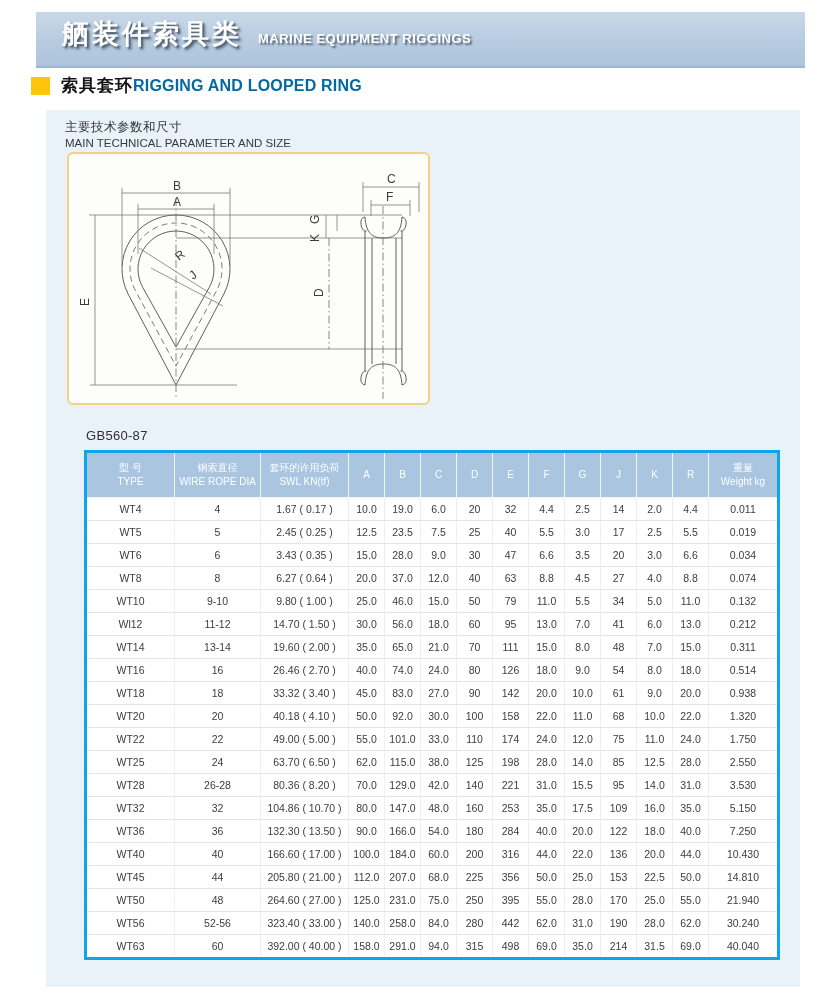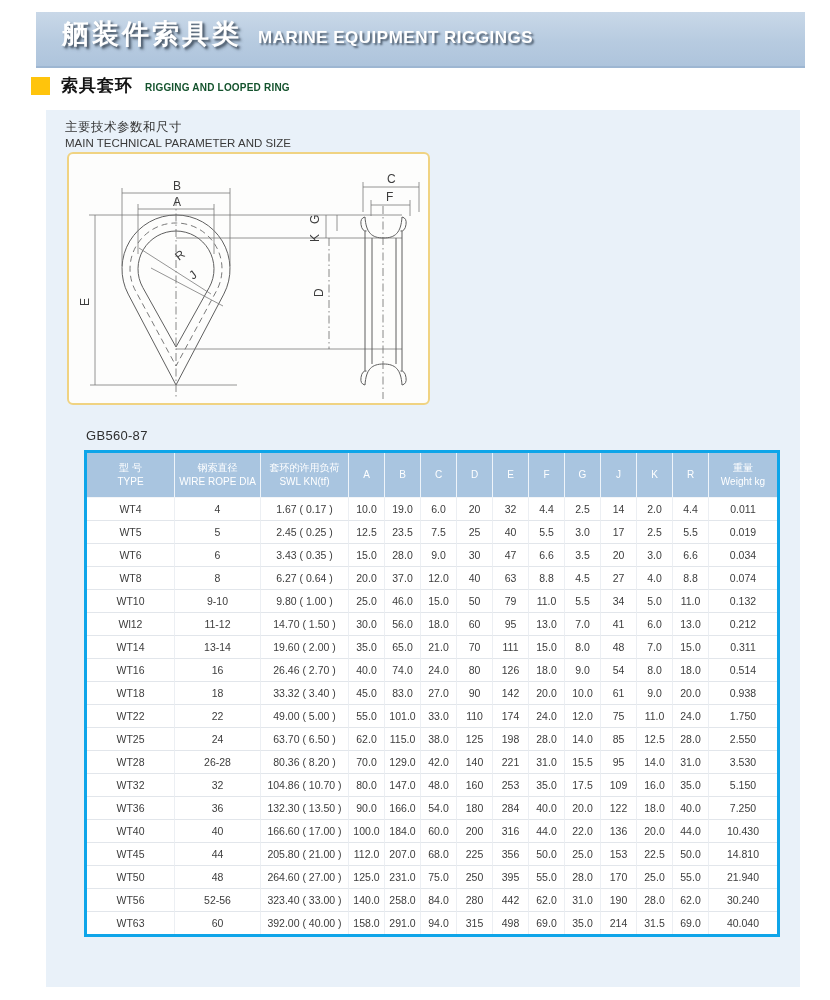--- a/index.html
+++ b/index.html
@@ -6,28 +6,28 @@
   .page{position:relative;width:830px;height:1000px;background:#ffffff;overflow:hidden;
         font-family:"Liberation Sans","DejaVu Sans",sans-serif;}
 
   
   .banner{position:absolute;left:36px;top:12px;width:769px;height:56px;
           background:linear-gradient(180deg,#c9d8e8 0%,#b7cbe0 55%,#aec4dc 100%);
           border-bottom:2px solid #9db6d2;
           display:flex;align-items:baseline;padding-left:26px;box-sizing:border-box;}
   .banner-zh{font-size:27px;font-weight:bold;color:#ffffff;letter-spacing:3px;line-height:44px;
              text-shadow:2px 2px 2px rgba(75,90,106,.95),3px 3px 3px rgba(75,90,106,.45);}
-  .banner-en{font-size:17px;font-weight:bold;color:#ffffff;margin-left:16px;letter-spacing:.5px;
+  .banner-en{font-size:13px;font-weight:bold;color:#ffffff;margin-left:16px;letter-spacing:.5px;
              text-shadow:2px 2px 2px rgba(75,90,106,.95);}
 
   
   .section{position:absolute;left:31px;top:74px;display:flex;align-items:baseline;}
   .section-marker{width:19px;height:18px;background:#ffc40c;align-self:center;margin-right:11px;}
   .section-zh{font-size:17px;font-weight:bold;color:#141414;letter-spacing:1px;}
-  .section-en{font-size:10px;font-weight:bold;color:#14532d;margin-left:12px;letter-spacing:.2px;}
+  .section-en{font-size:16px;font-weight:bold;color:#0369a1;letter-spacing:.2px;}
 
   
   .panel{position:absolute;left:46px;top:110px;width:754px;height:877px;background:#e9f1f9;}
   .subtitle-zh{position:absolute;left:19px;top:9px;font-size:12.5px;color:#333;letter-spacing:.5px;}
   .subtitle-en{position:absolute;left:19px;top:27px;font-size:11.5px;color:#3a3a3a;}
 
   
   .diagram-box{position:absolute;left:21px;top:42px;width:359px;height:249px;background:#fdfdfc;
                border:2px solid #f0d382;border-radius:6px;}
   .diagram-box svg{display:block;}
@@ -326,20 +326,36 @@
               <td>90</td>
               <td>142</td>
               <td>20.0</td>
               <td>10.0</td>
               <td>61</td>
               <td>9.0</td>
               <td>20.0</td>
               <td>0.938</td>
             </tr>
             <tr>
+              <td>WT20</td>
+              <td>20</td>
+              <td>40.18 ( 4.10 )</td>
+              <td>50.0</td>
+              <td>92.0</td>
+              <td>30.0</td>
+              <td>100</td>
+              <td>158</td>
+              <td>22.0</td>
+              <td>11.0</td>
+              <td>68</td>
+              <td>10.0</td>
+              <td>22.0</td>
+              <td>1.320</td>
+            </tr>
+            <tr>
               <td>WT22</td>
               <td>22</td>
               <td>49.00 ( 5.00 )</td>
               <td>55.0</td>
               <td>101.0</td>
               <td>33.0</td>
               <td>110</td>
               <td>174</td>
               <td>24.0</td>
               <td>12.0</td>

